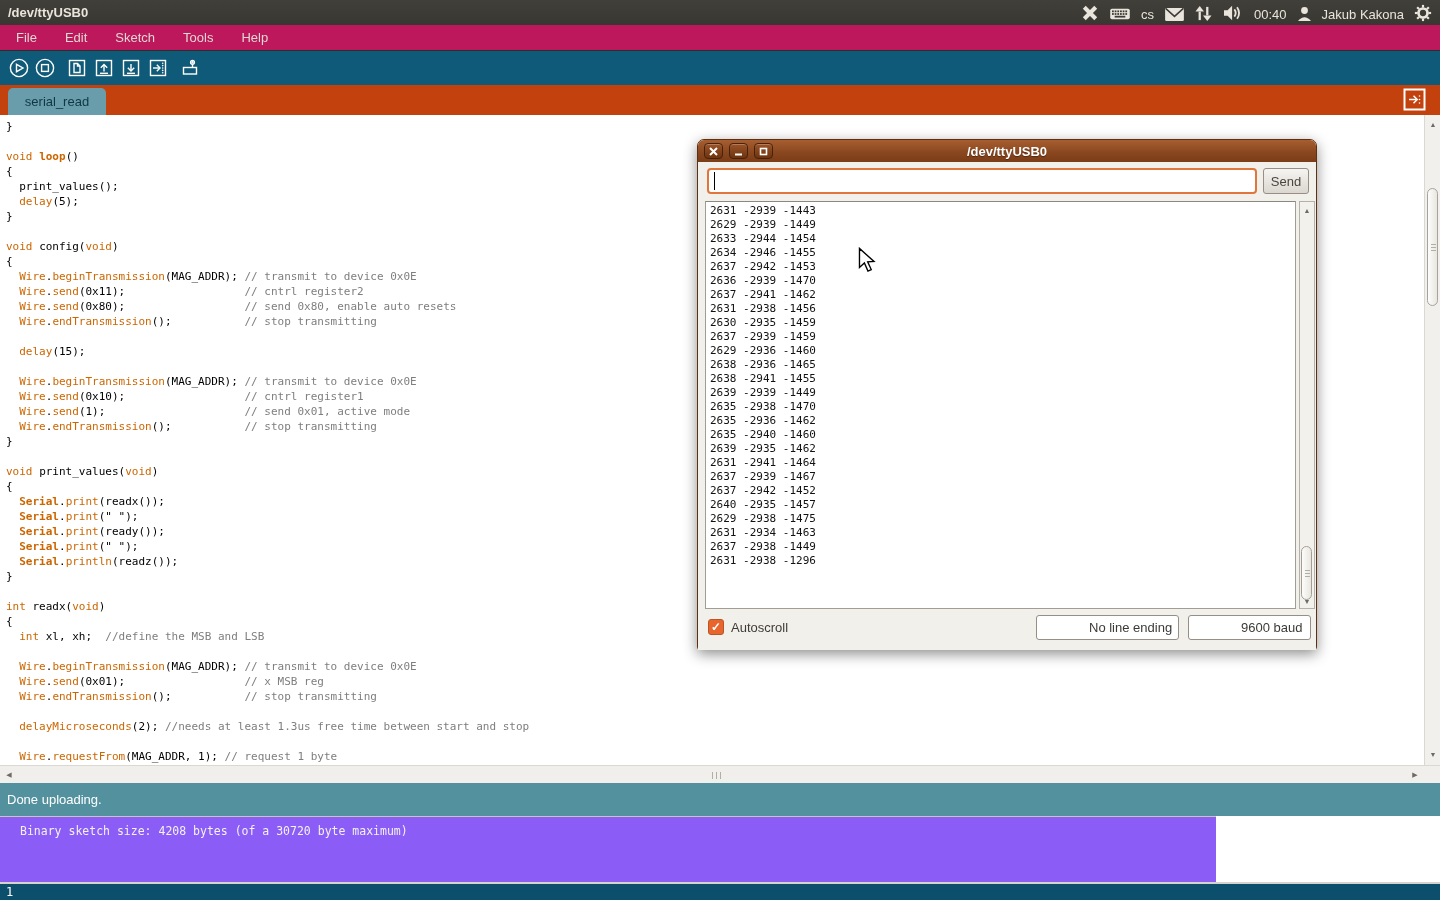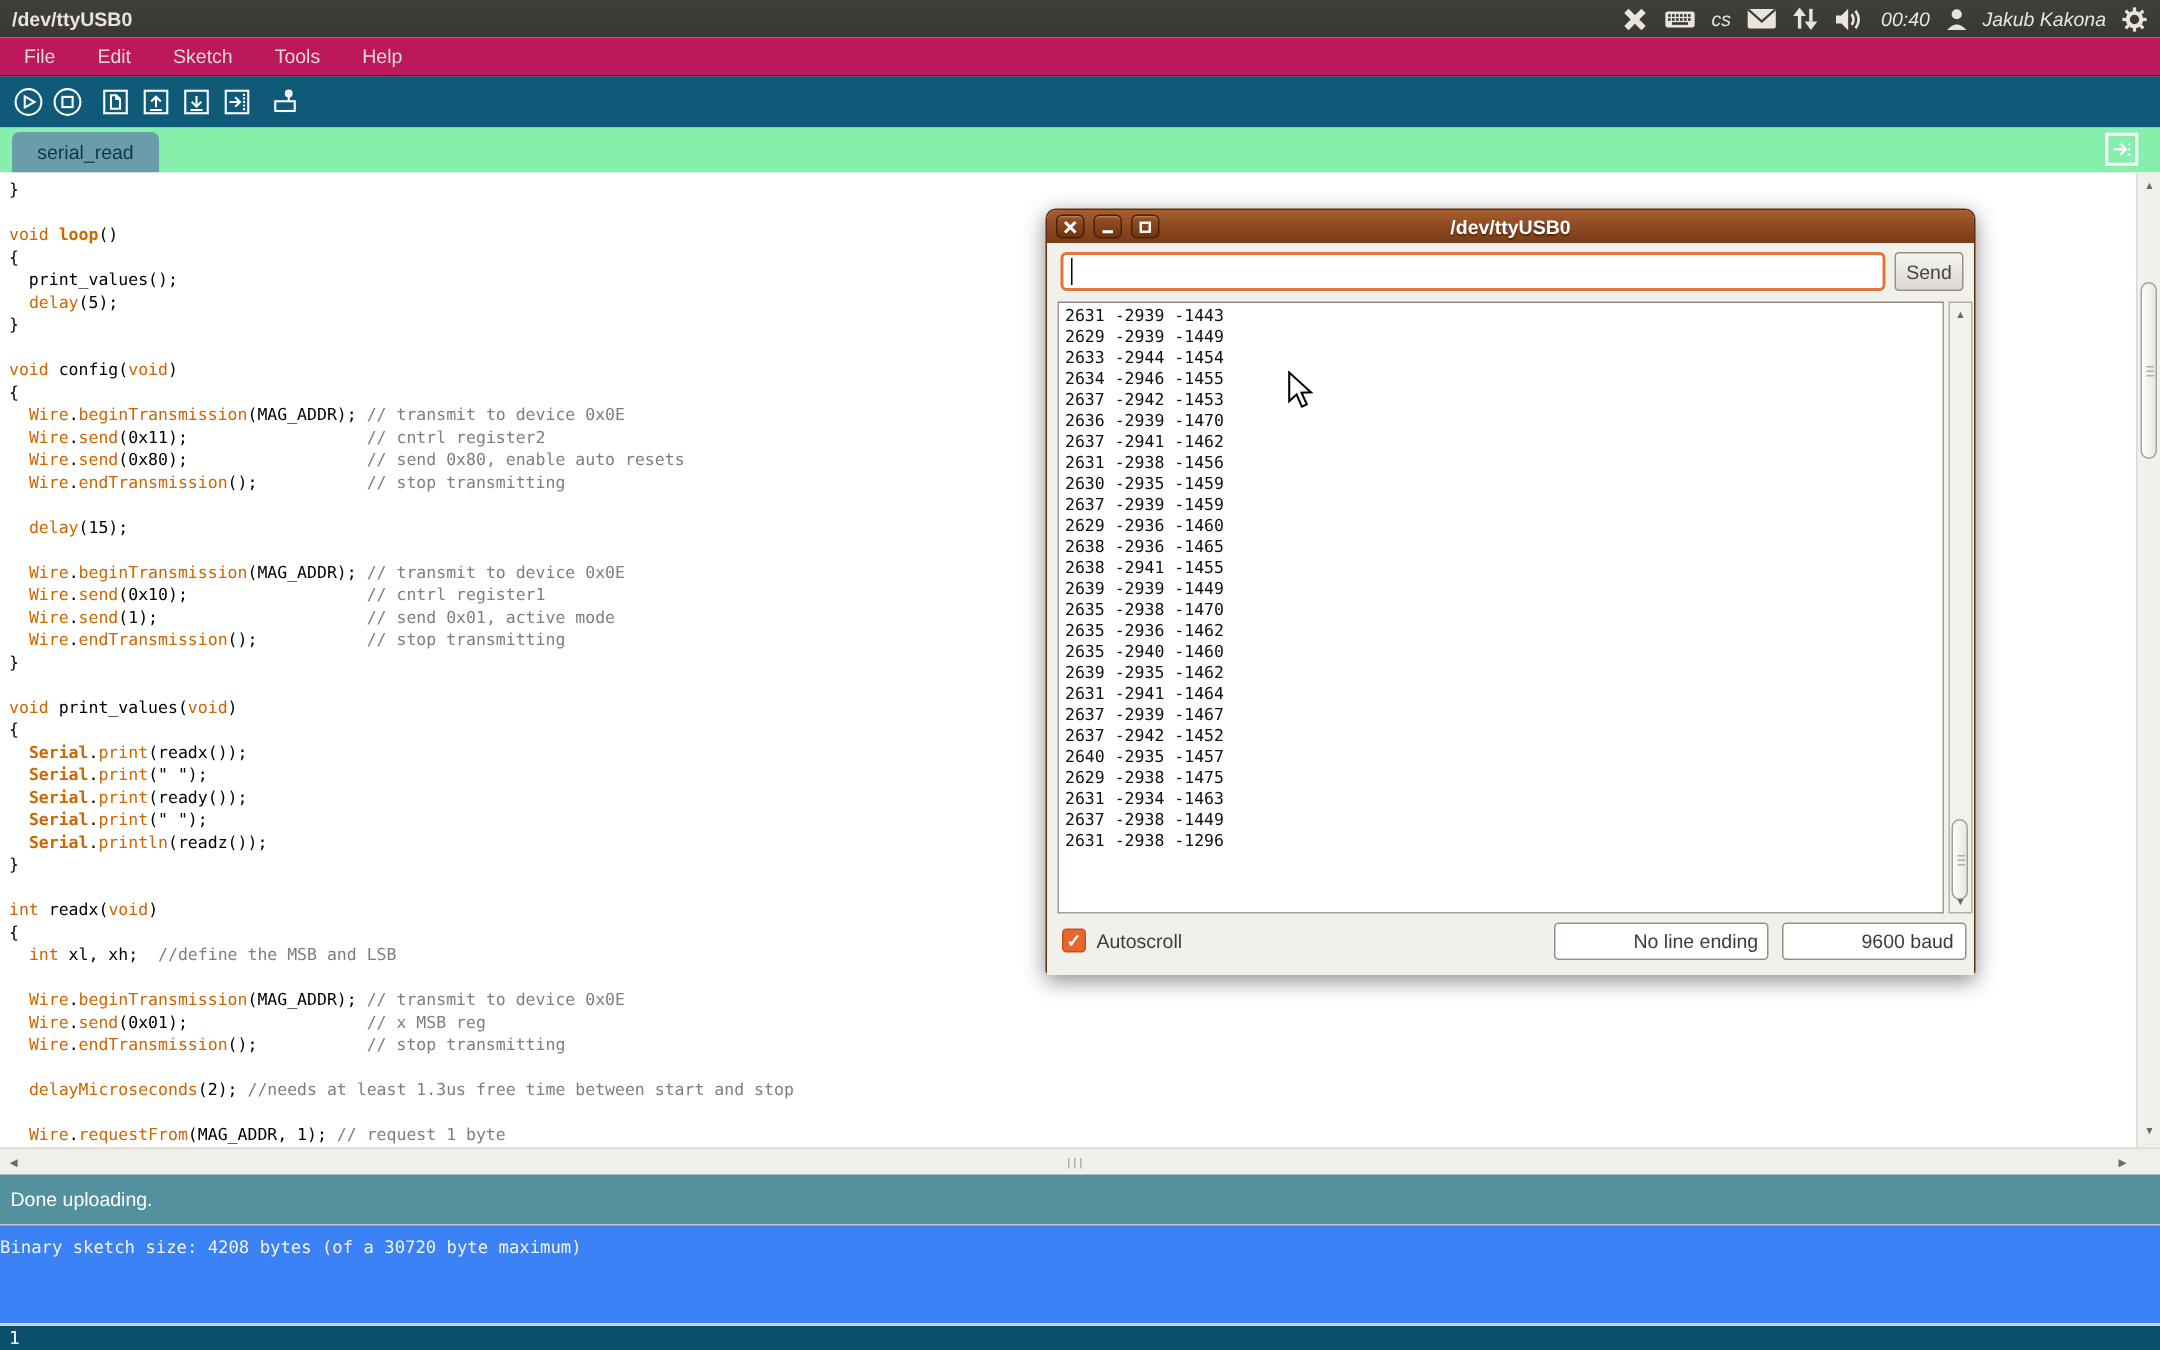--- a/index.html
+++ b/index.html
@@ -4,37 +4,37 @@
 <style>
   * { margin:0; padding:0; box-sizing:border-box; }
   html,body { width:1440px; height:900px; overflow:hidden; background:#fff;
               font-family:"Liberation Sans", sans-serif; }
 
   
   #panel { position:absolute; left:0; top:0; width:1440px; height:25px;
            background:linear-gradient(#413f3a,#393732); color:#e9e5dc;
            display:flex; align-items:center; }
   #panel-title { font-weight:bold; font-size:13px; margin-left:8px; }
-  #tray { margin-left:auto; display:flex; align-items:center; gap:10px; padding-right:8px;font-style:italic; }
+  #tray { margin-left:auto; display:flex; align-items:flex-end; gap:10px; padding-right:8px; }
   #tray svg { display:block; }
   .tray-text { font-size:13px; color:#e9e5dc; }
 
   
   #menubar { position:absolute; left:0; top:25px; width:1440px; height:26px;
              background:#be185d; display:flex; align-items:center; padding-left:2px;
              border-bottom:1px solid #2e2d29; }
   .menu-item { color:#dfdbd2; font-size:13px; padding:4px 14px; cursor:default; }
 
   
   #toolbar { position:absolute; left:0; top:51px; width:1440px; height:34px; background:#0e5a78; }
   .tbtn { position:absolute; top:6px; width:22px; height:22px; background:transparent; border:none; padding:0; }
   .tbtn svg { display:block; }
 
   
-  #tabbar { position:absolute; left:0; top:85px; width:1440px; height:30px; background:#86efac; }
+  #tabbar { position:absolute; left:0; top:85px; width:1440px; height:30px; background:#c2410c; }
   #tab-serial { position:absolute; left:8px; top:3px; width:98px; height:27px;
                 background:#699dab; border-radius:5px 5px 0 0; color:#0f3842;
                 font-size:13px; display:flex; align-items:center; justify-content:center; }
   #tab-menu-btn { position:absolute; right:14px; top:3px; width:23px; height:23px;
                   background:transparent; border:none; padding:0; }
 
   
   #editor { position:absolute; left:0; top:115px; width:1424px; height:650px;
             background:#fff; padding:4px 0 0 6px; overflow:hidden; }
   .code-line { font-family:"DejaVu Sans Mono","Liberation Mono",monospace;
@@ -56,22 +56,22 @@
   #hscroll { position:absolute; left:0; top:765px; width:1440px; height:18px;
              background:#f1efeb; border-top:1px solid #dbd8d1; }
   .hsb-arrow { position:absolute; top:0; width:14px; height:18px; color:#6e6a63;
                font-size:7px; display:flex; align-items:center; justify-content:center; }
   .grip-v { position:absolute; top:6px; width:1px; height:7px; background:#b3aea5; }
 
   
   #statusbar { position:absolute; left:0; top:783px; width:1440px; height:33px;
                background:#54919e; color:#fff; font-size:13px;
                display:flex; align-items:center; padding-left:7px; }
-  #console { position:absolute; left:0; top:816px; width:1440px; height:66px;
-             background:#3b82f6; border-top:1px solid #c8c5bf; padding:7px 0 0 0; }
+  #console { position:absolute; left:0; top:816px; width:1216px; height:66px;
+             background:#8b5cf6; border-top:1px solid #c8c5bf; padding:7px 0 0 20px; }
   #console-text { color:#f2f2f2; font-family:"DejaVu Sans Mono","Liberation Mono",monospace;
                   font-size:11.5px; white-space:pre; }
   #bottomstrip { position:absolute; left:0; top:882px; width:1440px; height:18px;
                  background:#0b4f6c; border-top:2px solid #d6d3cc; color:#fff;
                  font-family:"DejaVu Sans Mono","Liberation Mono",monospace; font-size:12px;
                  display:flex; align-items:center; padding-left:6px; }
 
   
   #serial-window { position:absolute; left:697px; top:139px; width:620px; height:511px;
                    border-radius:7px 7px 3px 3px; box-shadow:0 4px 14px rgba(0,0,0,.45);

